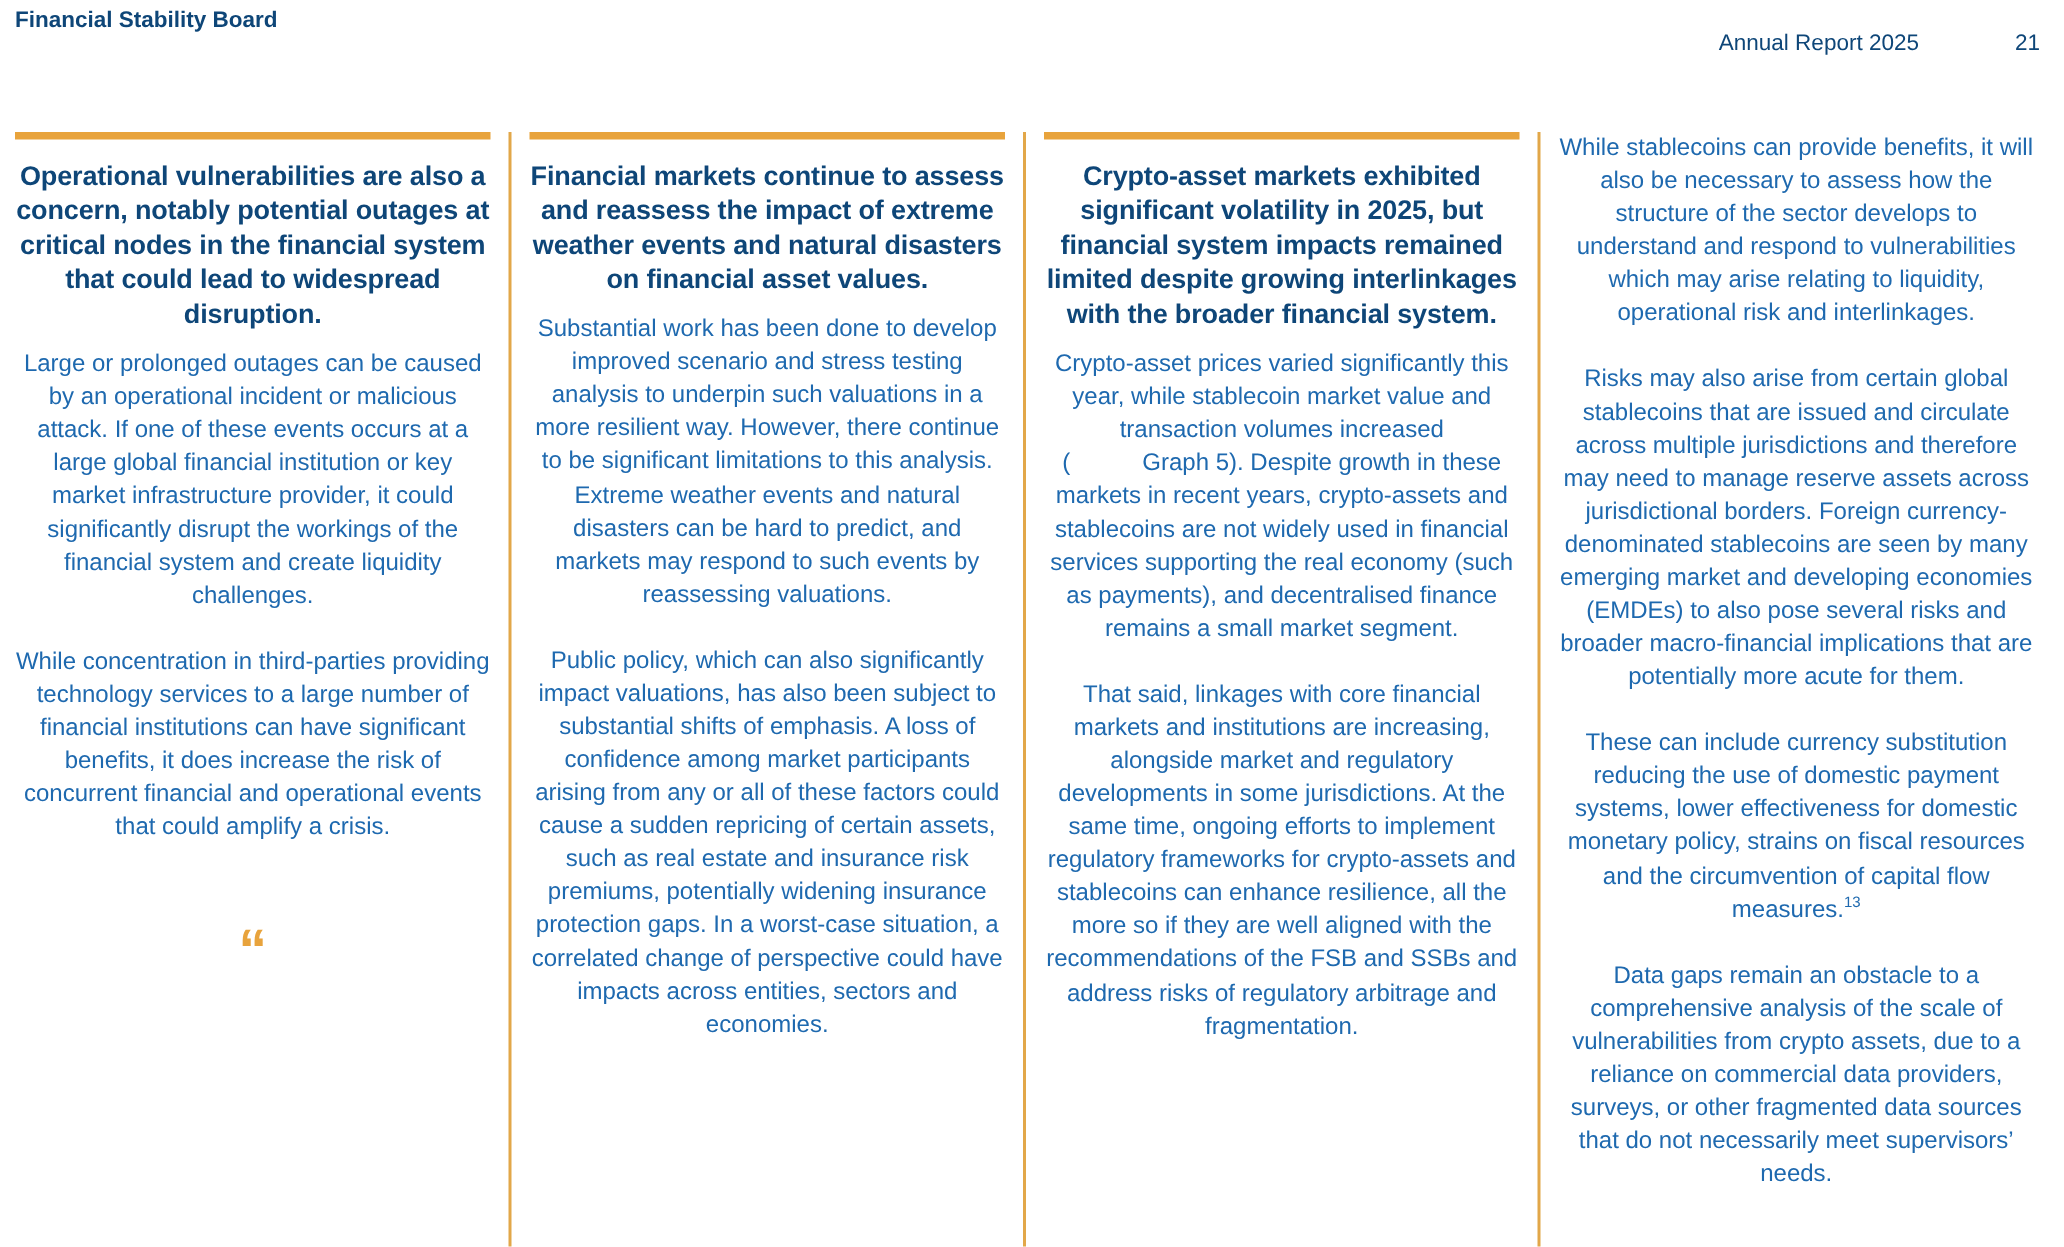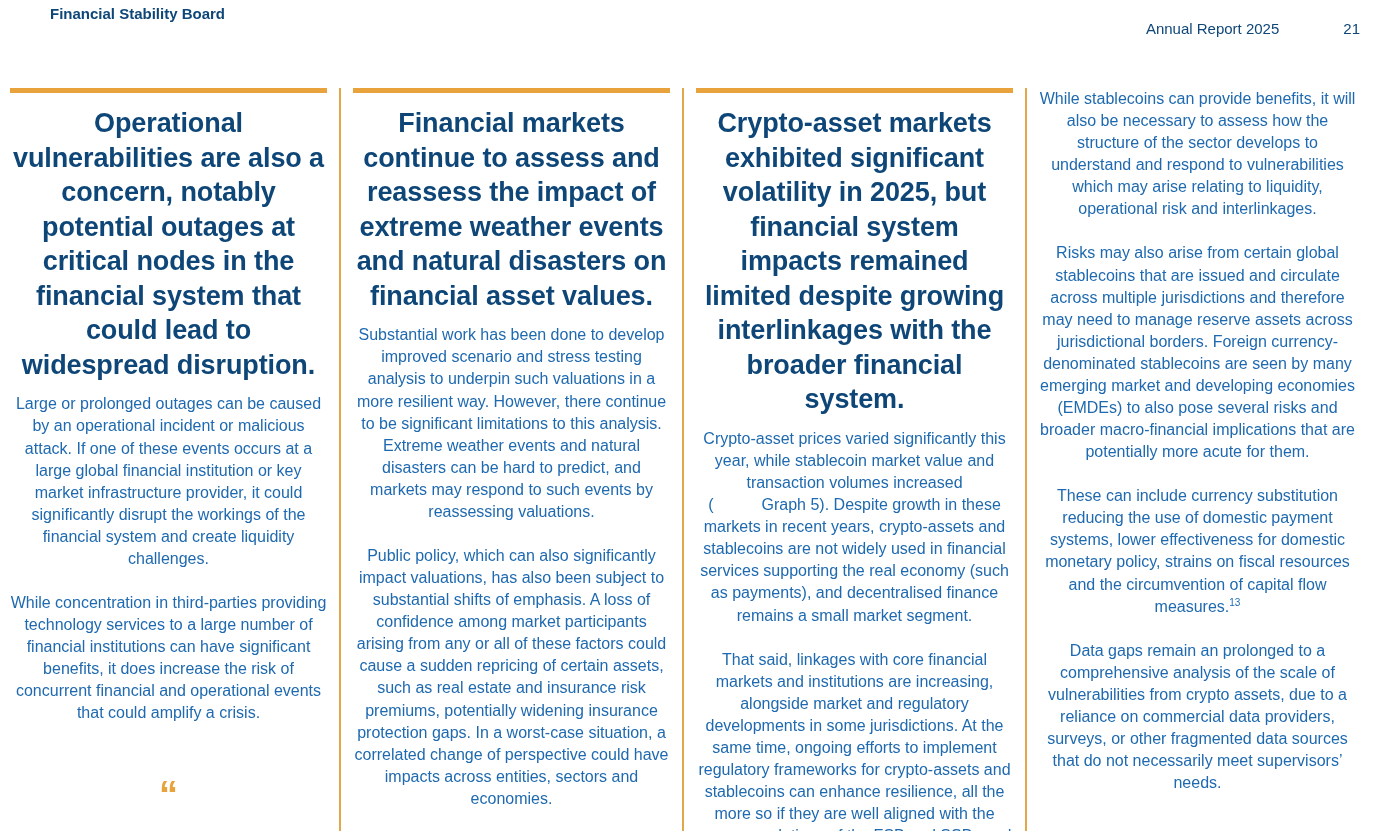--- a/index.html
+++ b/index.html
@@ -9,21 +9,21 @@
     font-family: "Liberation Sans", sans-serif;
     position: relative;
     overflow: hidden;
   }
   
   .page-header {
     position: absolute; top: 5px; left: 10px; right: 16px;
     display: flex; justify-content: space-between; align-items: flex-start;
   }
   .page-header .doc-title {
-    font-size: 15px; font-weight: bold; color: #0E4678; margin-left: 40px;
+    font-size: 15px; font-weight: bold; color: #0E4678;
   }
   .page-header .right-group {
     display: flex; gap: 64px; align-items: flex-start; margin-top: 15px;
   }
   .page-header .report-title,
   .page-header .page-number {
     font-size: 15px; color: #0E4678; font-weight: normal;
   }
   
   .columns {
@@ -34,21 +34,21 @@
   .col-divider {
     width: 2px; margin: 0 12px;
     background: #E2A749;
     align-self: stretch;
   }
   .col-bar {
     height: 5px; background: #E8A33C; margin-bottom: 13px;
   }
   .col-heading {
     margin: 0 0 11px 0;
-    font-size: 27px; line-height: 1.28; font-weight: bold;
+    font-size: 18px; line-height: 1.28; font-weight: bold;
     color: #0E4678; letter-spacing: -0.1px;
   }
   .body-para {
     margin: 0 0 22px 0;
     font-size: 16px; line-height: 1.38;
     color: #1E69AF;
   }
   .graph-link {
     color: #1E69AF; cursor: pointer; margin-left: 48px;
   }
@@ -104,16 +104,16 @@
     <p class="body-para"><span>Crypto-asset prices varied significantly this year, while stablecoin market value and transaction volumes increased (</span><span class="graph-link">Graph 5</span><span>). Despite growth in these markets in recent years, crypto-assets and stablecoins are not widely used in financial services supporting the real economy (such as payments), and decentralised finance remains a small market segment.</span></p>
     <p class="body-para">That said, linkages with core financial markets and institutions are increasing, alongside market and regulatory developments in some jurisdictions. At the same time, ongoing efforts to implement regulatory frameworks for crypto-assets and stablecoins can enhance resilience, all the more so if they are well aligned with the recommendations of the FSB and SSBs and address risks of regulatory arbitrage and fragmentation.</p>
   </section>
 
   <div class="col-divider"></div>
 
   <section class="col">
     <p class="body-para">While stablecoins can provide benefits, it will also be necessary to assess how the structure of the sector develops to understand and respond to vulnerabilities which may arise relating to liquidity, operational risk and interlinkages.</p>
     <p class="body-para">Risks may also arise from certain global stablecoins that are issued and circulate across multiple jurisdictions and therefore may need to manage reserve assets across jurisdictional borders. Foreign currency-denominated stablecoins are seen by many emerging market and developing economies (EMDEs) to also pose several risks and broader macro-financial implications that are potentially more acute for them.</p>
     <p class="body-para"><span>These can include currency substitution reducing the use of domestic payment systems, lower effectiveness for domestic monetary policy, strains on fiscal resources and the circumvention of capital flow measures.</span><sup class="fn">13</sup></p>
-    <p class="body-para">Data gaps remain an prolonged to a comprehensive analysis of the scale of vulnerabilities from crypto assets, due to a reliance on commercial data providers, surveys, or other fragmented data sources that do not necessarily meet supervisors’ needs.</p>
+    <p class="body-para">Data gaps remain an obstacle to a comprehensive analysis of the scale of vulnerabilities from crypto assets, due to a reliance on commercial data providers, surveys, or other fragmented data sources that do not necessarily meet supervisors’ needs.</p>
   </section>
 
 </main>
 
 </body></html>

